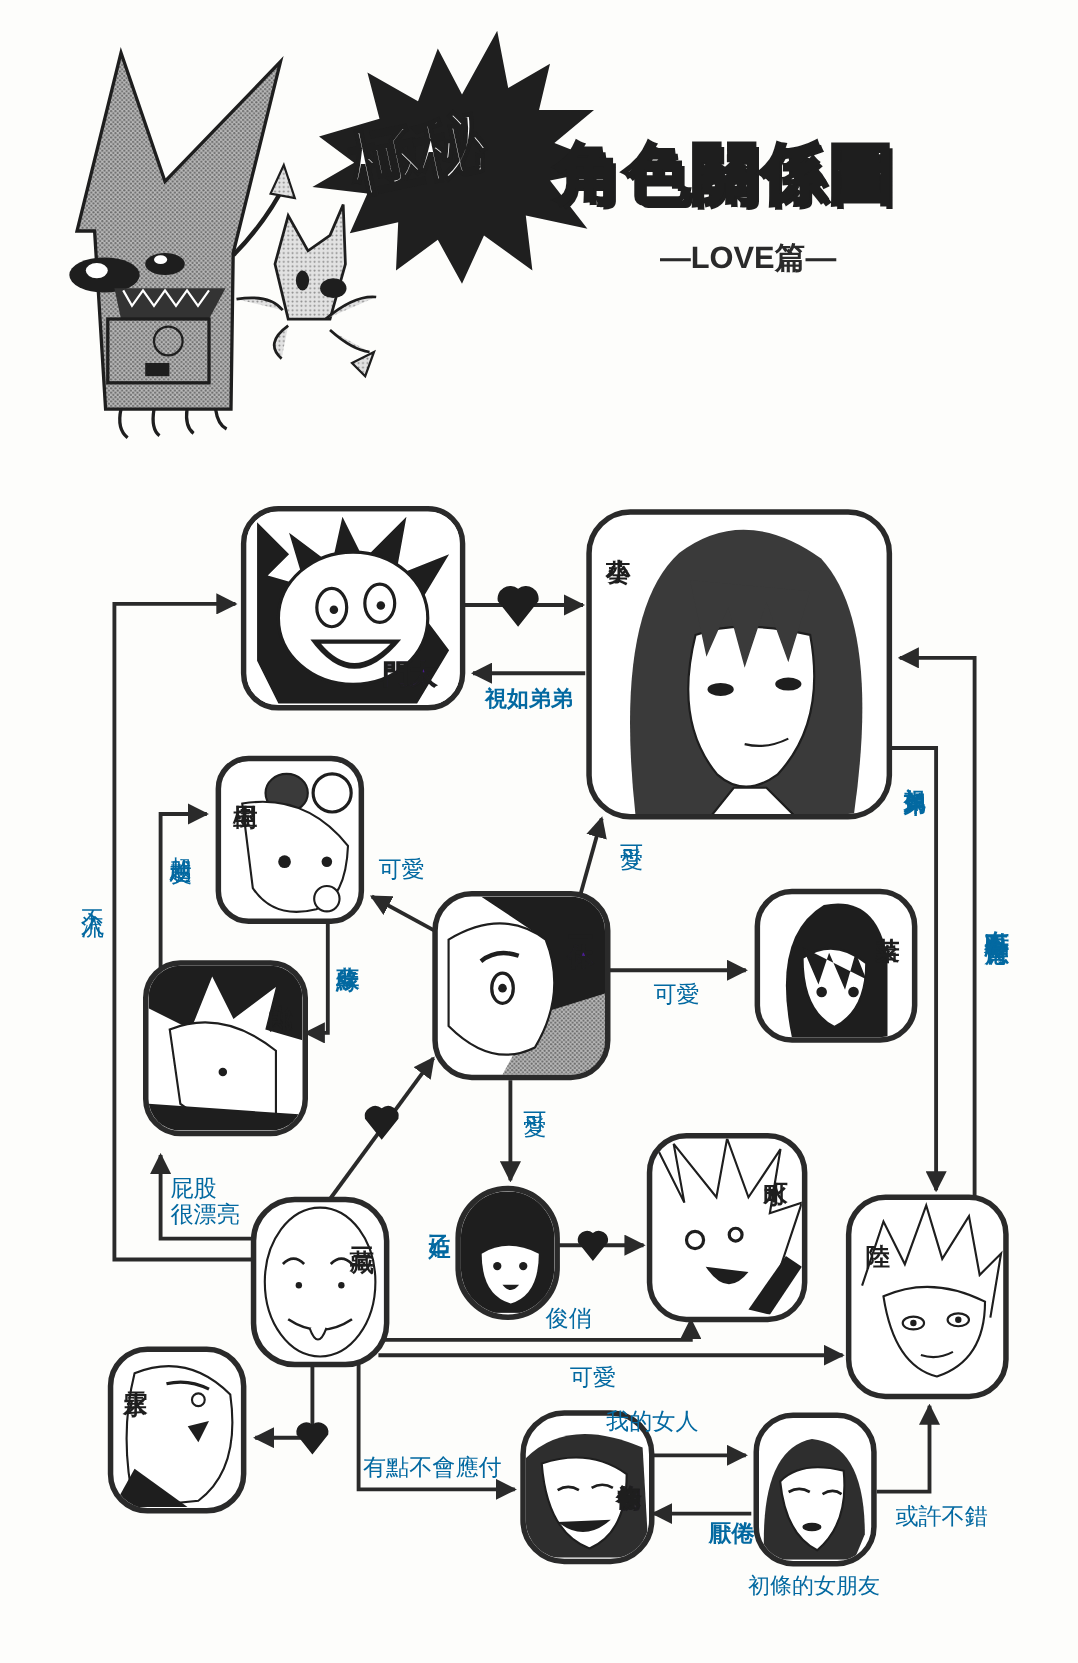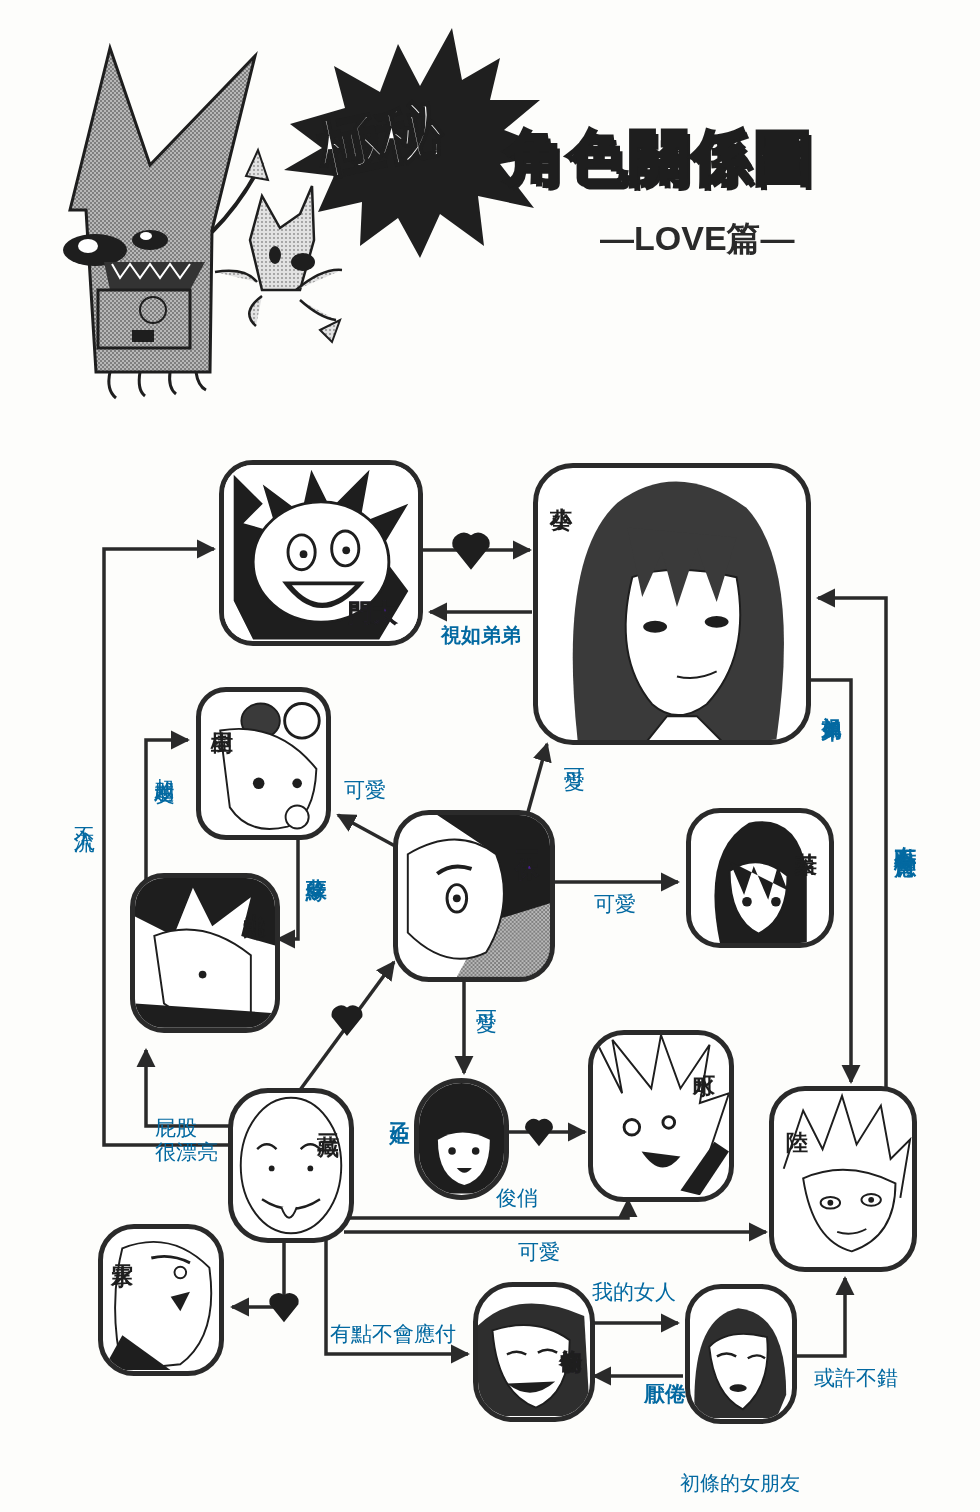--- a/index.html
+++ b/index.html
@@ -4,21 +4,21 @@
 <style>
   html, body { margin: 0; padding: 0; background: #fdfdfb; }
   body { width: 980px; height: 1512px; position: relative; overflow: hidden;
          font-family: "DejaVu Sans", "Liberation Sans", sans-serif; color: #1e1e1e; }
   #stage { position: absolute; left: 0; top: 0; width: 980px; height: 1512px; }
   .title-main { position: absolute; left: 505px; top: 118px; font-size: 60px; font-weight: bold;
                 letter-spacing: 2px; color: #fff;
                 -webkit-text-stroke: 3px #1e1e1e; text-shadow: 4px 4px 0 #1e1e1e; }
   .title-burst-text { position: absolute; left: 318px; top: 96px; font-size: 64px; font-weight: bold;
                 color: #fff; transform: rotate(-12deg); -webkit-text-stroke: 2px #1e1e1e; letter-spacing: -4px; }
-  .subtitle { position: absolute; left: 600px; top: 216px; font-size: 34px; font-weight: bold;
+  .subtitle { position: absolute; left: 600px; top: 216px; font-size: 28px; font-weight: bold;
               color: #2a2a2a; font-family: "Liberation Sans", sans-serif; }
   .node { position: absolute; border: 5px solid #2a2a2a; border-radius: 34px; background: #fff;
           box-sizing: border-box; overflow: hidden; }
   .node .face { position: absolute; inset: 0; }
   .node .name { position: absolute; writing-mode: vertical-rl; font-weight: bold; font-size: 22px;
                 line-height: 1; letter-spacing: 1px; color: #1e1e1e; }
   .node .name.inv { color: #4c1d95; -webkit-text-stroke: 1px #1e1e1e; }
   .lbl { position: absolute; font-size: 21px; color: #0369a1; white-space: nowrap; line-height: 1.15; }
   .lbl.v { writing-mode: vertical-rl; letter-spacing: 2px; }
   .lbl.b { font-weight: bold; }
@@ -284,22 +284,22 @@
   <div class="lbl b" style="left:441px;top:624px;font-size:20px;">視如弟弟</div>
   <div class="lbl v b" style="left:820px;top:700px;font-size:20px;">視如弟弟</div>
   <div class="lbl v b" style="left:893px;top:828px;font-size:22px;">有點不會應付</div>
   <div class="lbl v" style="left:72px;top:810px;">不入流</div>
   <div class="lbl v" style="left:152px;top:762px;">超越朋友</div>
   <div class="lbl v b" style="left:304px;top:862px;">孽緣</div>
   <div class="lbl" style="left:344px;top:778px;">可愛</div>
   <div class="lbl v" style="left:562px;top:752px;">可愛</div>
   <div class="lbl" style="left:594px;top:892px;">可愛</div>
   <div class="lbl v" style="left:474px;top:994px;">可愛</div>
-  <div class="lbl" style="left:155px;top:1116px;white-space:pre;">屁股
+  <div class="lbl" style="left:155px;top:1068px;white-space:pre;">屁股
 很漂亮</div>
   <div class="lbl" style="left:496px;top:1186px;">俊俏</div>
   <div class="lbl" style="left:518px;top:1240px;">可愛</div>
   <div class="lbl" style="left:330px;top:1322px;">有點不會應付</div>
-  <div class="lbl" style="left:592px;top:1280px;font-family:Liberation Serif, serif;">我的女人</div>
+  <div class="lbl" style="left:551px;top:1280px;font-family:Liberation Serif, serif;">我的女人</div>
   <div class="lbl b" style="left:644px;top:1382px;">厭倦</div>
   <div class="lbl" style="left:814px;top:1366px;">或許不錯</div>
-  <div class="lbl" style="left:680px;top:1430px;font-size:20px;margin-top:42px;">初條的女朋友</div>
+  <div class="lbl" style="left:680px;top:1430px;font-size:20px;">初條的女朋友</div>
 </div>
 
 </body></html>

